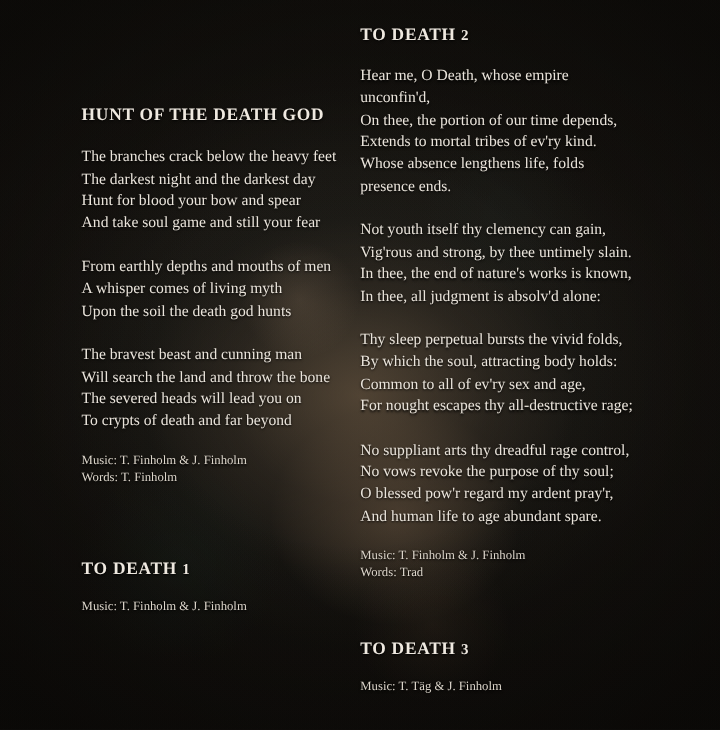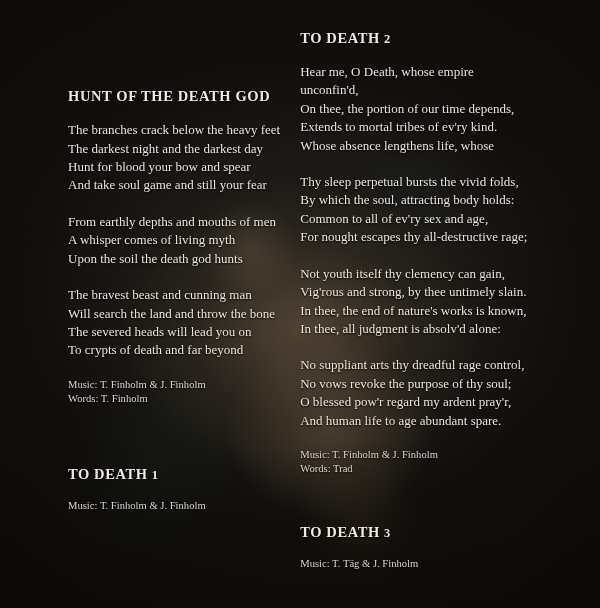--- a/index.html
+++ b/index.html
@@ -165,38 +165,39 @@
         <h2 class="song-title">
           <span>TO DEATH</span>
           <span class="num">2</span>
         </h2>
 
         <div class="stanza">
           <div>Hear me, O Death, whose empire</div>
           <div>unconfin'd,</div>
           <div>On thee, the portion of our time depends,</div>
           <div>Extends to mortal tribes of ev'ry kind.</div>
-          <div>Whose absence lengthens life, whose</div>
+          <div>Whose absence lengthens life, folds</div>
+          <div>presence ends.</div>
+        </div>
+
+        <div class="stanza">
+          <div>Not youth itself thy clemency can gain,</div>
+          <div>Vig'rous and strong, by thee untimely slain.</div>
+          <div>In thee, the end of nature's works is known,</div>
+          <div>In thee, all judgment is absolv'd alone:</div>
         </div>
 
         <div class="stanza">
           <div>Thy sleep perpetual bursts the vivid folds,</div>
           <div>By which the soul, attracting body holds:</div>
           <div>Common to all of ev'ry sex and age,</div>
           <div>For nought escapes thy all-destructive rage;</div>
         </div>
 
         <div class="stanza">
-          <div>Not youth itself thy clemency can gain,</div>
-          <div>Vig'rous and strong, by thee untimely slain.</div>
-          <div>In thee, the end of nature's works is known,</div>
-          <div>In thee, all judgment is absolv'd alone:</div>
-        </div>
-
-        <div class="stanza">
           <div>No suppliant arts thy dreadful rage control,</div>
           <div>No vows revoke the purpose of thy soul;</div>
           <div>O blessed pow'r regard my ardent pray'r,</div>
           <div>And human life to age abundant spare.</div>
         </div>
 
         <div class="credits">
           <div>Music: T. Finholm &amp; J. Finholm</div>
           <div>Words: Trad</div>
         </div>

